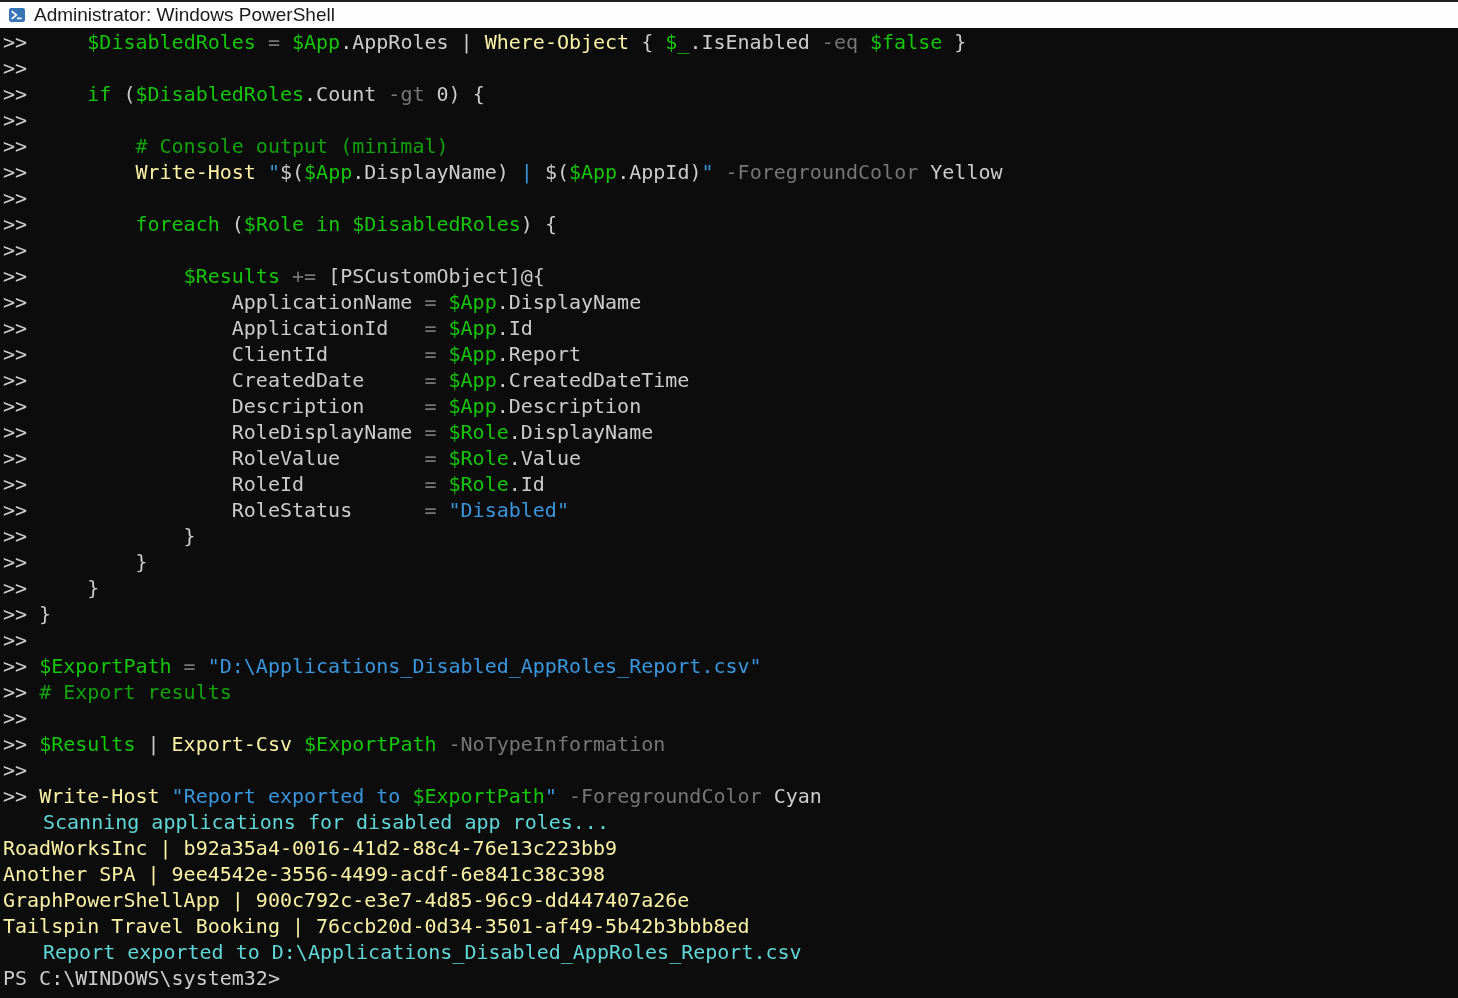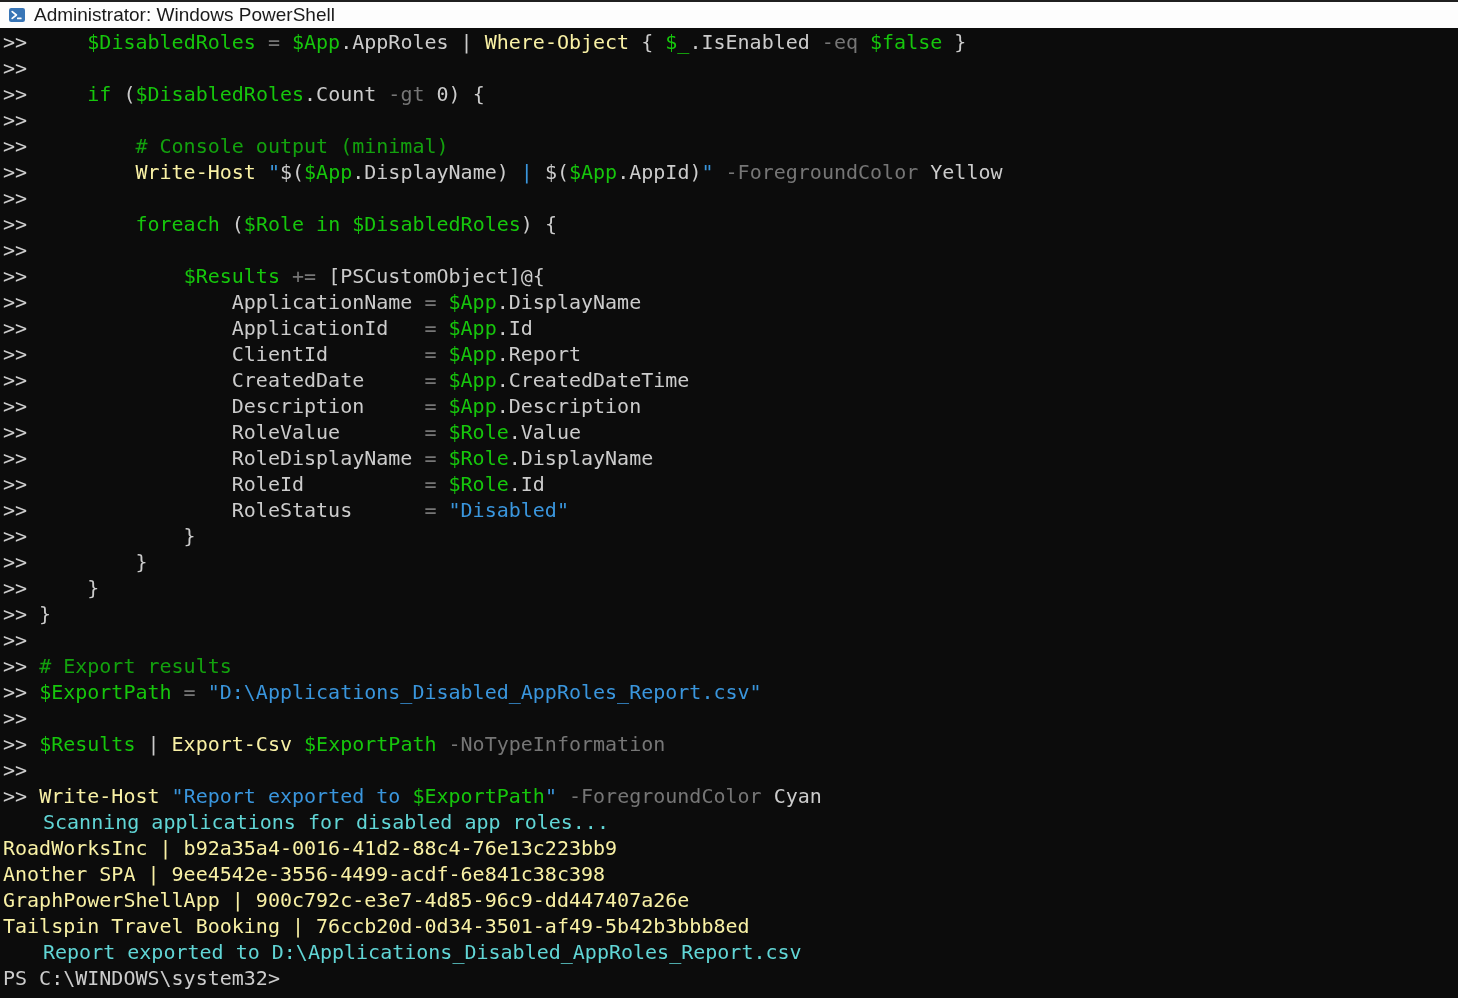--- a/index.html
+++ b/index.html
@@ -81,31 +81,31 @@
       <div class="line"><span class="c-fg">&gt;&gt;         </span><span class="c-yellow">Write-Host</span><span class="c-fg"> </span><span class="c-blue">"</span><span class="c-fg">$(</span><span class="c-green">$App</span><span class="c-fg">.DisplayName)</span><span class="c-blue"> | </span><span class="c-fg">$(</span><span class="c-green">$App</span><span class="c-fg">.AppId)</span><span class="c-blue">"</span><span class="c-gray"> -ForegroundColor</span><span class="c-fg"> Yellow</span></div>
       <div class="line"><span class="c-fg">&gt;&gt;</span></div>
       <div class="line"><span class="c-fg">&gt;&gt;         </span><span class="c-green">foreach</span><span class="c-fg"> (</span><span class="c-green">$Role</span><span class="c-fg"> </span><span class="c-green">in</span><span class="c-fg"> </span><span class="c-green">$DisabledRoles</span><span class="c-fg">) {</span></div>
       <div class="line"><span class="c-fg">&gt;&gt;</span></div>
       <div class="line"><span class="c-fg">&gt;&gt;             </span><span class="c-green">$Results</span><span class="c-gray"> += </span><span class="c-fg">[PSCustomObject]@{</span></div>
       <div class="line"><span class="c-fg">&gt;&gt;                 ApplicationName </span><span class="c-gray">=</span><span class="c-fg"> </span><span class="c-green">$App</span><span class="c-fg">.DisplayName</span></div>
       <div class="line"><span class="c-fg">&gt;&gt;                 ApplicationId   </span><span class="c-gray">=</span><span class="c-fg"> </span><span class="c-green">$App</span><span class="c-fg">.Id</span></div>
       <div class="line"><span class="c-fg">&gt;&gt;                 ClientId        </span><span class="c-gray">=</span><span class="c-fg"> </span><span class="c-green">$App</span><span class="c-fg">.Report</span></div>
       <div class="line"><span class="c-fg">&gt;&gt;                 CreatedDate     </span><span class="c-gray">=</span><span class="c-fg"> </span><span class="c-green">$App</span><span class="c-fg">.CreatedDateTime</span></div>
       <div class="line"><span class="c-fg">&gt;&gt;                 Description     </span><span class="c-gray">=</span><span class="c-fg"> </span><span class="c-green">$App</span><span class="c-fg">.Description</span></div>
+      <div class="line"><span class="c-fg">&gt;&gt;                 RoleDisplayName </span><span class="c-gray">=</span><span class="c-fg"> </span><span class="c-green">$Role</span><span class="c-fg">.DisplayName</span></div>
       <div class="line"><span class="c-fg">&gt;&gt;                 RoleValue       </span><span class="c-gray">=</span><span class="c-fg"> </span><span class="c-green">$Role</span><span class="c-fg">.Value</span></div>
-      <div class="line"><span class="c-fg">&gt;&gt;                 RoleDisplayName </span><span class="c-gray">=</span><span class="c-fg"> </span><span class="c-green">$Role</span><span class="c-fg">.DisplayName</span></div>
       <div class="line"><span class="c-fg">&gt;&gt;                 RoleId          </span><span class="c-gray">=</span><span class="c-fg"> </span><span class="c-green">$Role</span><span class="c-fg">.Id</span></div>
       <div class="line"><span class="c-fg">&gt;&gt;                 RoleStatus      </span><span class="c-gray">=</span><span class="c-fg"> </span><span class="c-blue">"Disabled"</span></div>
       <div class="line"><span class="c-fg">&gt;&gt;             }</span></div>
       <div class="line"><span class="c-fg">&gt;&gt;         }</span></div>
       <div class="line"><span class="c-fg">&gt;&gt;     }</span></div>
       <div class="line"><span class="c-fg">&gt;&gt; }</span></div>
       <div class="line"><span class="c-fg">&gt;&gt;</span></div>
+      <div class="line"><span class="c-fg">&gt;&gt; </span><span class="c-green">$ExportPath</span><span class="c-gray"> = </span><span class="c-blue">"D:\Applications_Disabled_AppRoles_Report.csv"</span></div>
       <div class="line"><span class="c-fg">&gt;&gt; </span><span class="c-dgreen"># Export results</span></div>
-      <div class="line"><span class="c-fg">&gt;&gt; </span><span class="c-green">$ExportPath</span><span class="c-gray"> = </span><span class="c-blue">"D:\Applications_Disabled_AppRoles_Report.csv"</span></div>
       <div class="line"><span class="c-fg">&gt;&gt;</span></div>
       <div class="line"><span class="c-fg">&gt;&gt; </span><span class="c-green">$Results</span><span class="c-fg"> | </span><span class="c-yellow">Export-Csv</span><span class="c-fg"> </span><span class="c-green">$ExportPath</span><span class="c-gray"> -NoTypeInformation</span></div>
       <div class="line"><span class="c-fg">&gt;&gt;</span></div>
       <div class="line"><span class="c-fg">&gt;&gt; </span><span class="c-yellow">Write-Host</span><span class="c-fg"> </span><span class="c-blue">"Report exported to </span><span class="c-green">$ExportPath</span><span class="c-blue">"</span><span class="c-gray"> -ForegroundColor</span><span class="c-fg"> Cyan</span></div>
       <div class="line"><span class="c-cyan">Scanning applications for disabled app roles...</span></div>
       <div class="line"><span class="c-yellow">RoadWorksInc | b92a35a4-0016-41d2-88c4-76e13c223bb9</span></div>
       <div class="line"><span class="c-yellow">Another SPA | 9ee4542e-3556-4499-acdf-6e841c38c398</span></div>
       <div class="line"><span class="c-yellow">GraphPowerShellApp | 900c792c-e3e7-4d85-96c9-dd447407a26e</span></div>
       <div class="line"><span class="c-yellow">Tailspin Travel Booking | 76ccb20d-0d34-3501-af49-5b42b3bbb8ed</span></div>
       <div class="line"><span class="c-cyan">Report exported to D:\Applications_Disabled_AppRoles_Report.csv</span></div>

